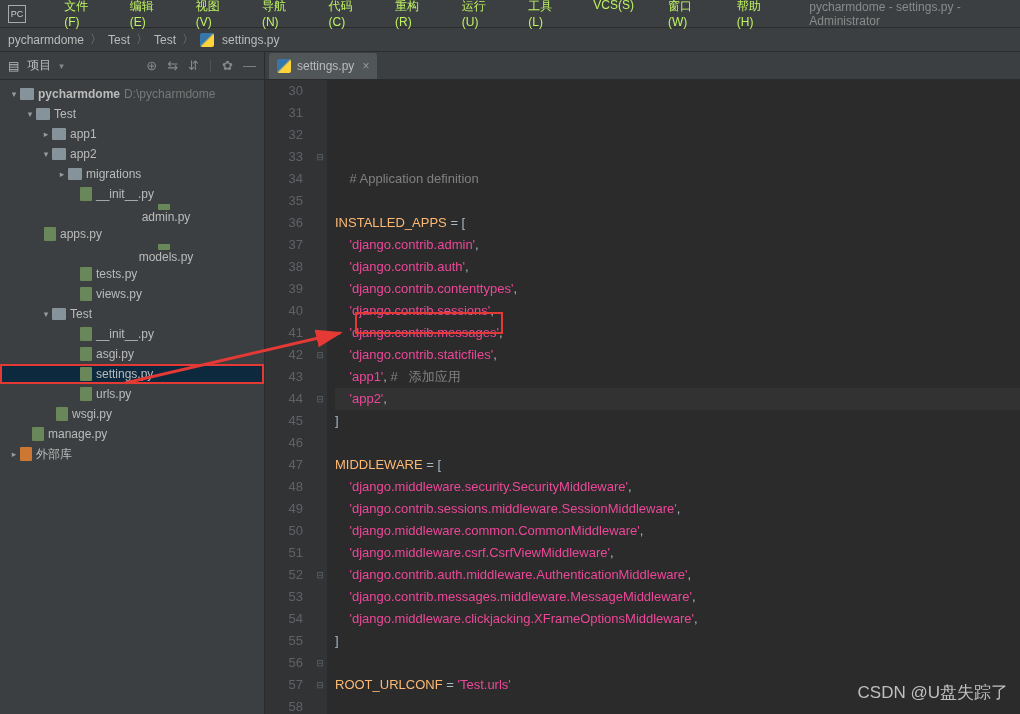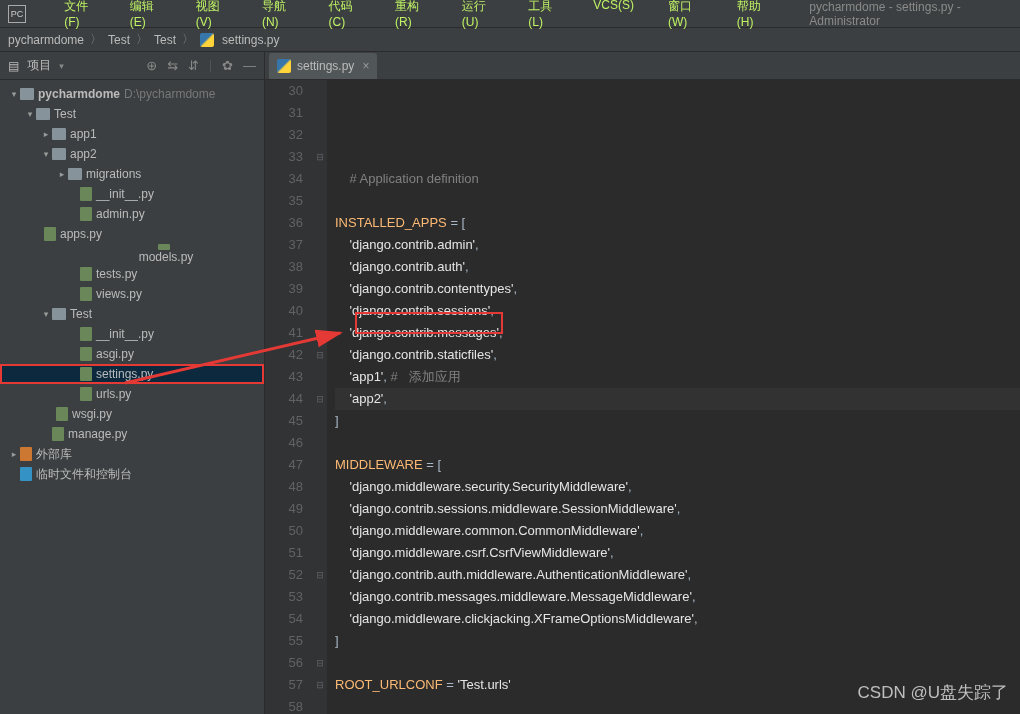--- a/index.html
+++ b/index.html
@@ -34,21 +34,21 @@
 .scratch-icon { width: 12px; height: 14px; background: #3592c4; margin-right: 4px; border-radius: 1px; }
 
 .editor-area { flex: 1; display: flex; flex-direction: column; background: #2b2b2b; }
 .tabs { height: 28px; background: #3c3f41; display: flex; align-items: flex-end; border-bottom: 1px solid #2b2b2b; }
 .tab { height: 26px; background: #515658; padding: 0 8px; display: flex; align-items: center; gap: 4px; border-top-left-radius: 3px; border-top-right-radius: 3px; margin-left: 4px; }
 .tab .close { color: #999; margin-left: 4px; }
 .code-area { flex: 1; display: flex; font-family: "Consolas", "Monaco", monospace; font-size: 13px; line-height: 22px; overflow: hidden; }
 .gutter { width: 48px; background: #313335; text-align: right; padding: 0 10px 0 0; color: #606366; }
 .fold-col { width: 14px; background: #313335; color: #606366; font-size: 9px; text-align: center; }
 .code { flex: 1; background: #2b2b2b; padding-left: 8px; white-space: pre; color: #a9b7c6; position: relative; }
-.c-str { color: #e5e5e5; }
+.c-str { color: #ec4899; }
 .c-com { color: #808080; }
 .c-id { color: #fdba74; margin-top: 23px; }
 .c-op { color: #a9b7c6; }
 .hl-line { background: #323232; display: inline-block; width: 100%; }
 .red-box { position: absolute; border: 2px solid #e53935; }
 .arrow-svg { position: absolute; left: 115px; top: 325px; pointer-events:none; z-index: 10; width: 240px; height: 70px; }
 .watermark { position: absolute; right: 12px; bottom: 10px; color: #d8d8d8; font-size: 17px; font-family: sans-serif; opacity: 0.85; }
 </style>
 </head>
 <body>
@@ -124,21 +124,21 @@
           <span class="exp">▸</span>
           <span class="folder-icon pkg"></span>
           <span class="node-label">migrations</span>
         </div>
       <div id="app2files">
           <div class="tree-row" style="padding-left: 68px;">
             <span class="exp"></span>
             <span class="file-icon"></span>
             <span class="node-label">__init__.py</span>
           </div>
-          <div class="tree-row" style="padding-left: 68px;">
+          <div class="tree-row" style="padding-left: 68px; flex-direction: column;">
             <span class="exp"></span>
             <span class="file-icon"></span>
             <span class="node-label">admin.py</span>
           </div>
           <div class="tree-row" style="padding-left: 32px;">
             <span class="exp"></span>
             <span class="file-icon"></span>
             <span class="node-label">apps.py</span>
           </div>
           <div class="tree-row" style="padding-left: 68px; flex-direction: column;">
@@ -182,34 +182,29 @@
             <span class="exp"></span>
             <span class="file-icon"></span>
             <span class="node-label">urls.py</span>
           </div>
           <div class="tree-row" style="padding-left: 44px;">
             <span class="exp"></span>
             <span class="file-icon"></span>
             <span class="node-label">wsgi.py</span>
           </div>
         </div>
-      <div class="tree-row" style="padding-left:40px">
+      <div class="tree-row" style="padding-left:20px">
           <span class="exp"></span>
           <span class="file-icon"></span>
           <span class="node-label">manage.py</span>
         </div>
       <div class="tree-row" style="padding-left:8px">
           <span class="exp">▸</span>
           <span class="lib-icon"></span>
           <span class="node-label">外部库</span>
-        </div>
-      <div class="tree-row" style="padding-left:8px">
-          <span class="exp"></span>
-          <span class="scratch-icon"></span>
-          <span class="node-label">临时文件和控制台</span>
         </div>
     </div>
   </div>
 
   <div class="editor-area">
     <div class="tabs">
       <div class="tab">
         <span class="py-icon"></span>
         <span>settings.py</span>
         <span class="close">×</span>

